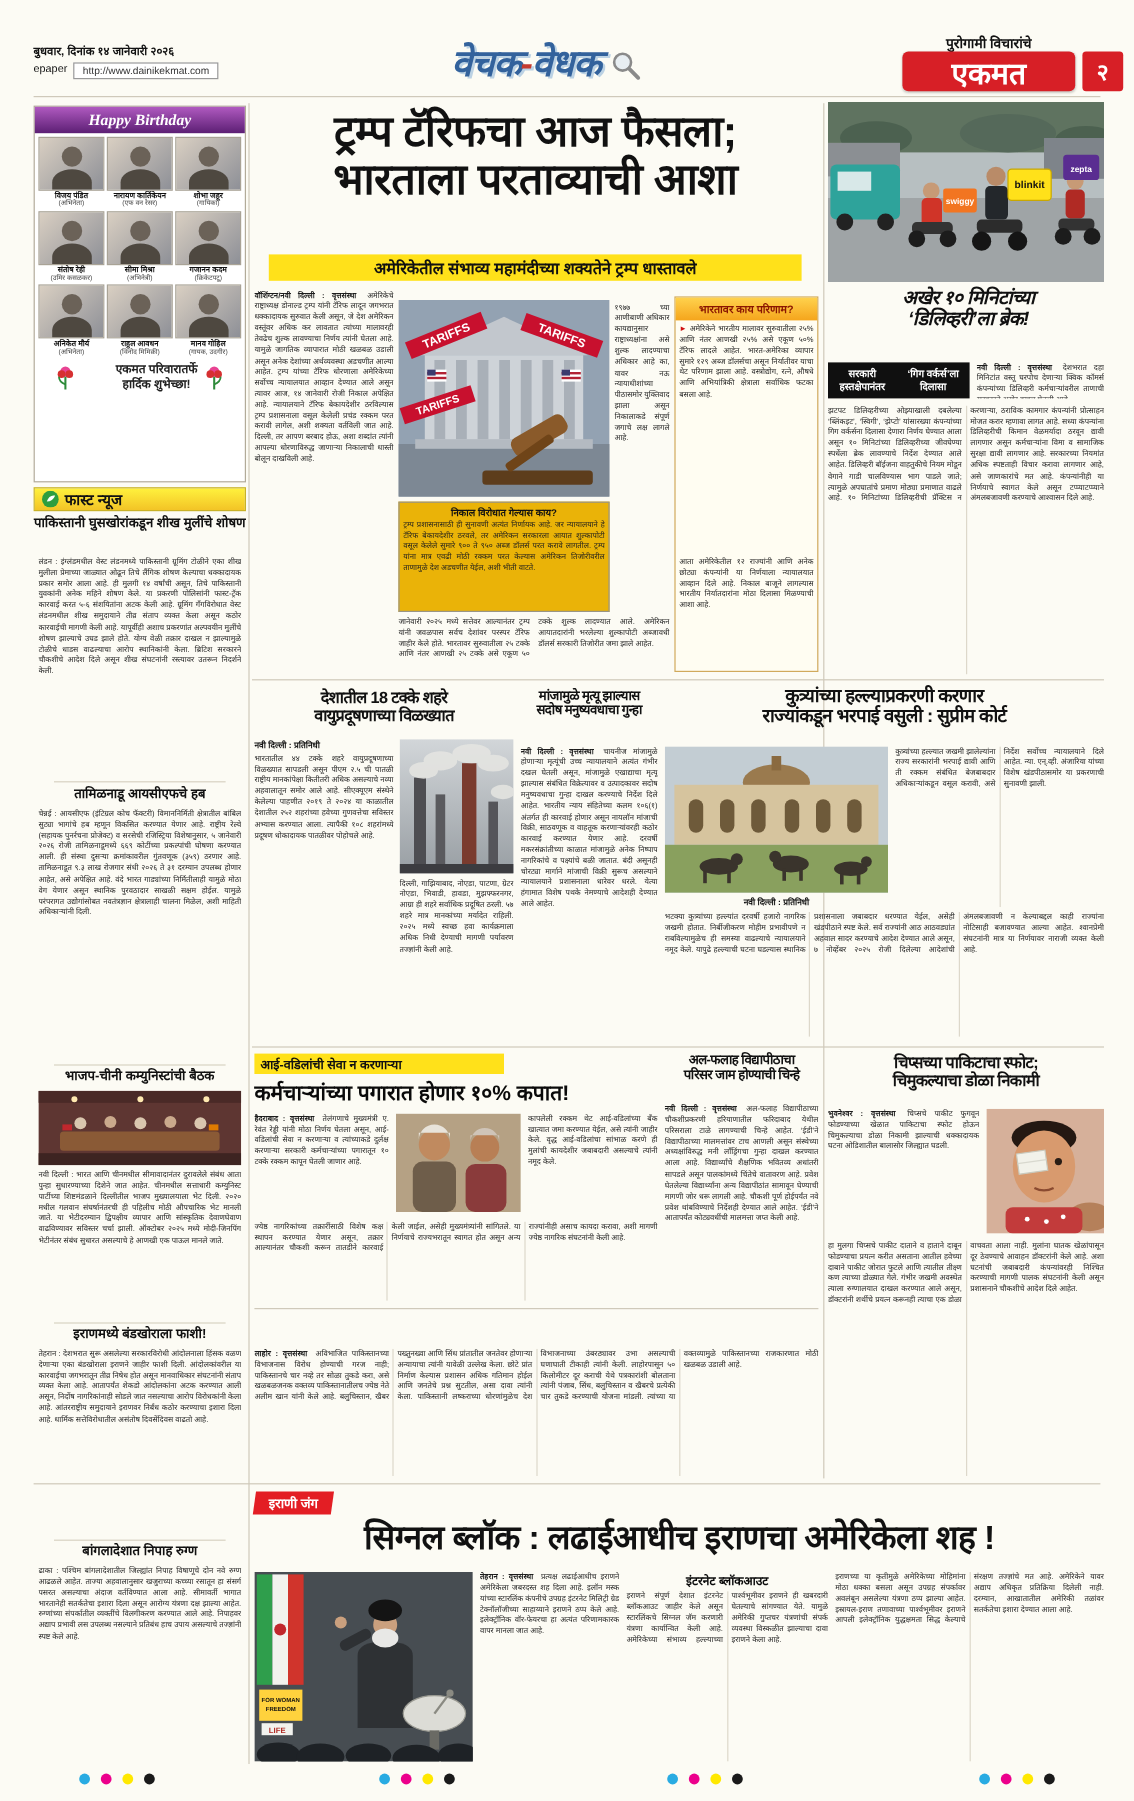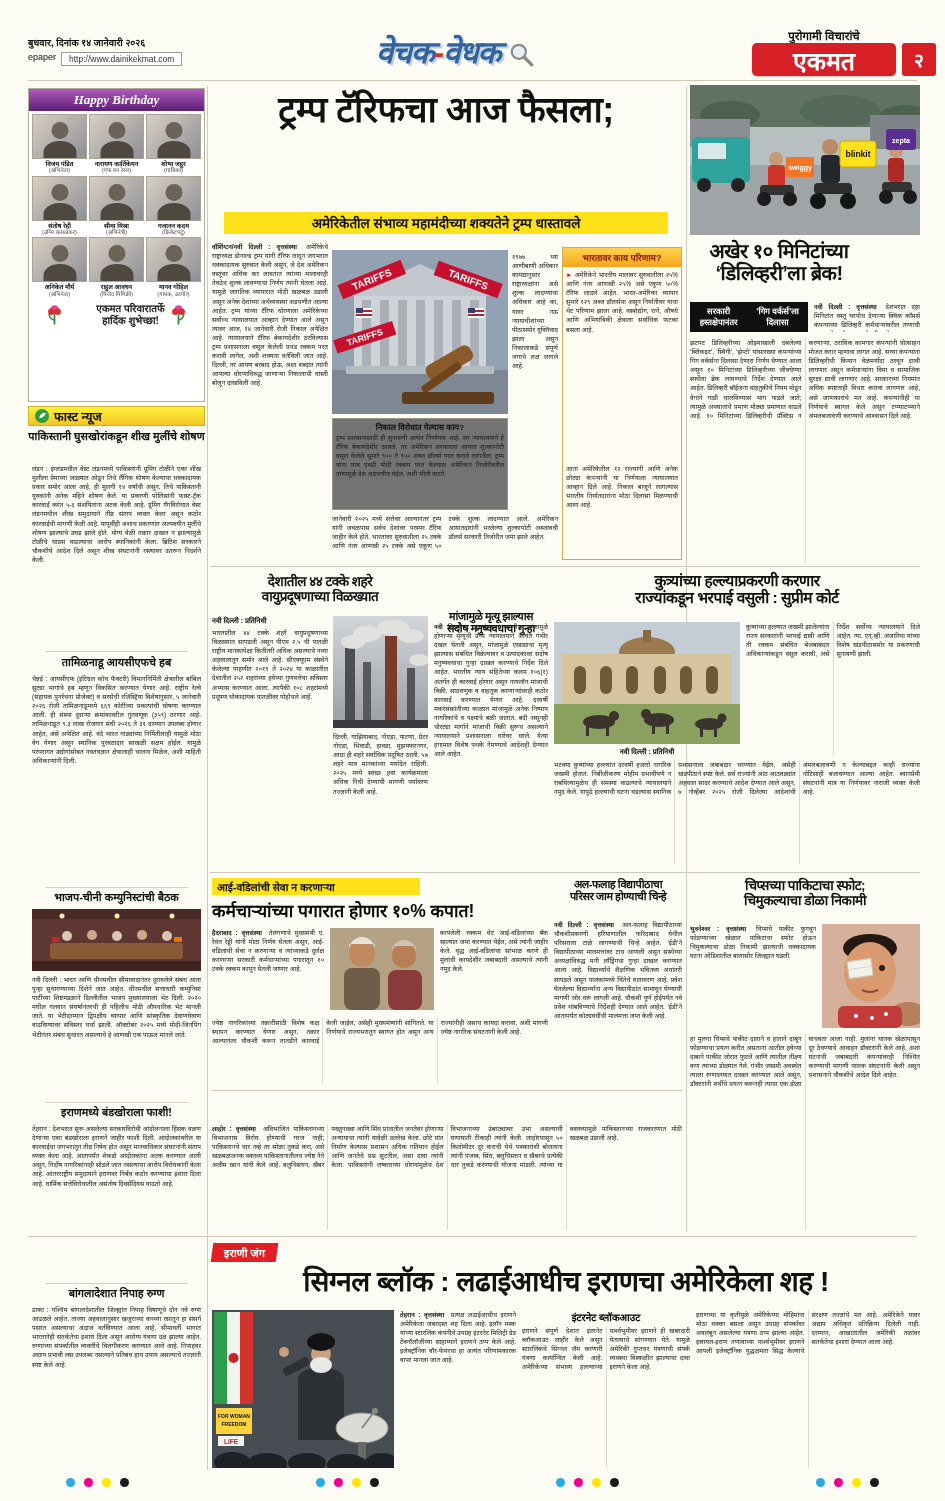--- a/index.html
+++ b/index.html
@@ -49,21 +49,21 @@
   
   #fn-hdr{background:linear-gradient(#fff13d,#f3c426);border:1px solid #c9b227;
           display:flex;align-items:center;gap:5px;padding:0 6px;}
   #fn-hdr .txt{font-weight:800;font-size:12.5px;}
   .fn-head{font-weight:800;font-size:11px;text-align:center;line-height:1.25;}
   .fn-sep{position:absolute;height:1px;background:#d8d2c2;}
   
   .big-hl{font-weight:800;line-height:1.12;text-align:center;letter-spacing:-0.5px;}
   .sub-yellow{background:#ffe11a;display:flex;align-items:center;justify-content:center;
               font-weight:700;font-size:13.5px;}
-  .cap-box{border:1px solid #9a9585;background:#737373;padding:2px 3px;}
+  .cap-box{border:1px solid #9a9585;background:#eab308;padding:2px 3px;}
   .cap-title{font-weight:800;font-size:8px;text-align:center;margin-bottom:1px;}
   .impact{border:1px solid #d0a95c;background:#fffdf2;}
   .impact .hdr{background:linear-gradient(#ffd24d,#f5a51c);color:#8a1500;font-weight:800;
                font-size:9px;text-align:center;padding:3px 0;}
   .impact .bd{padding:3px;}
   .arrow{color:#d01212;font-weight:700;}
   .black-box{background:#101010;color:#fff;font-weight:700;font-size:8.3px;line-height:1.3;
              display:flex;flex-direction:row;align-items:center;justify-content:center;text-align:center;}
   .kicker-yellow{background:#ffe11a;font-weight:800;font-size:10.5px;display:flex;align-items:center;padding:0 5px;}
   .kicker-red{background:#e31e24;color:#fff;font-weight:800;font-size:11px;padding:2px 12px;
@@ -216,20 +216,21 @@
 
   <div class="abs fn-head" style="left:28px;top:1106px;width:177px;height:16px;">इराणमध्ये बंडखोराला फाशी!</div>
   <div class="abs bt" style="left:32px;top:1124px;width:169px;height:156px;">तेहरान : देशभरात सुरू असलेल्या सरकारविरोधी आंदोलनाला हिंसक वळण देणाऱ्या एका बंडखोराला इराणने जाहीर फाशी दिली. आंदोलकांवरील या कारवाईचा जगभरातून तीव्र निषेध होत असून मानवाधिकार संघटनांनी संताप व्यक्त केला आहे. आतापर्यंत शेकडो आंदोलकांना अटक करण्यात आली असून, निर्दोष नागरिकांनाही सोडले जात नसल्याचा आरोप विरोधकांनी केला आहे. आंतरराष्ट्रीय समुदायाने इराणवर निर्बंध कठोर करण्याचा इशारा दिला आहे. धार्मिक सत्तेविरोधातील असंतोष दिवसेंदिवस वाढतो आहे.</div>
   <div class="fn-sep" style="left:45px;top:1283px;width:143px;"></div>
 
   <div class="abs fn-head" style="left:28px;top:1287px;width:177px;height:16px;">बांगलादेशात निपाह रुग्ण</div>
   <div class="abs bt" style="left:32px;top:1305px;width:169px;height:152px;">ढाका : पश्चिम बांगलादेशातील जिल्ह्यांत निपाह विषाणूचे दोन नवे रुग्ण आढळले आहेत. ताज्या अहवालानुसार खजुराच्या कच्च्या रसातून हा संसर्ग पसरत असल्याचा अंदाज वर्तविण्यात आला आहे. सीमावर्ती भागात भारतानेही सतर्कतेचा इशारा दिला असून आरोग्य यंत्रणा दक्ष झाल्या आहेत. रुग्णांच्या संपर्कातील व्यक्तींचे विलगीकरण करण्यात आले आहे. निपाहवर अद्याप प्रभावी लस उपलब्ध नसल्याने प्रतिबंध हाच उपाय असल्याचे तज्ज्ञांनी स्पष्ट केले आहे.</div>
 
   <div class="abs big-hl" style="left:212px;top:90px;width:468px;height:118px;font-size:36px;">
     <div>ट्रम्प टॅरिफचा आज फैसला;</div>
+    <div>भारताला परताव्याची आशा</div>
   </div>
   <div class="abs sub-yellow" style="left:224px;top:212px;width:444px;height:22px;">अमेरिकेतील संभाव्य महामंदीच्या शक्यतेने ट्रम्प धास्तावले</div>
 
   <div class="abs bt" style="left:212px;top:242px;width:116px;height:318px;">
     <span class="byline">वॉशिंग्टन/नवी दिल्ली : वृत्तसंस्था</span>
     <span>अमेरिकेचे राष्ट्राध्यक्ष डोनाल्ड ट्रम्प यांनी टॅरिफ लादून जगभरात धक्कादायक सुरुवात केली असून, जे देश अमेरिकन वस्तूंवर अधिक कर लावतात त्यांच्या मालावरही तेवढेच शुल्क लावण्याचा निर्णय त्यांनी घेतला आहे. यामुळे जागतिक व्यापारात मोठी खळबळ उडाली असून अनेक देशांच्या अर्थव्यवस्था अडचणीत आल्या आहेत. ट्रम्प यांच्या टॅरिफ धोरणाला अमेरिकेच्या सर्वोच्च न्यायालयात आव्हान देण्यात आले असून त्यावर आज, १४ जानेवारी रोजी निकाल अपेक्षित आहे. न्यायालयाने टॅरिफ बेकायदेशीर ठरविल्यास ट्रम्प प्रशासनाला वसूल केलेली प्रचंड रक्कम परत करावी लागेल, अशी शक्यता वर्तविली जात आहे. दिल्ली, तर आपण बरबाद होऊ, अशा शब्दांत त्यांनी आपल्या धोरणाविरुद्ध जाणाऱ्या निकालाची धास्ती बोलून दाखविली आहे.</span>
   </div>
 
   <svg class="abs photo" style="left:332px;top:250px;" width="176" height="164" viewBox="0 0 176 164">
     <rect width="176" height="164" fill="#93a2b2"></rect>
@@ -324,36 +325,36 @@
     <rect x="150" y="56" width="36" height="26" rx="3" fill="#ffe11a" stroke="#c9a800"></rect>
       <text x="168" y="72" font-size="8.5" font-weight="bold" fill="#111" text-anchor="middle">blinkit</text>
     <circle cx="206" cy="66" r="7" fill="#c79a76"></circle>
       <rect x="198" y="73" width="16" height="24" rx="4" fill="#b02a24"></rect>
     <rect x="192" y="97" width="30" height="10" rx="4" fill="#333"></rect>
       <circle cx="196" cy="112" r="7" fill="#1c1c1c"></circle>
       <circle cx="220" cy="112" r="7" fill="#1c1c1c"></circle>
     <rect x="196" y="44" width="30" height="21" rx="3" fill="#5a2d91"></rect>
       <text x="211" y="58" font-size="7" font-weight="bold" fill="#fff" text-anchor="middle">zepta</text>
   </svg>
-  <div class="abs big-hl" style="left:664px;top:240px;width:230px;height:56px;font-size:20px;">
+  <div class="abs big-hl" style="left:692px;top:240px;width:230px;height:56px;font-size:16px;font-style:italic;">
     <div>अखेर १० मिनिटांच्या</div>
     <div>‘डिलिव्हरी’ला ब्रेक!</div>
   </div>
   <div class="abs black-box" style="left:690px;top:302px;width:118px;height:30px;">
     <div>सरकारी हस्तक्षेपानंतर</div>
     <div>‘गिग वर्कर्स’ला दिलासा</div>
   </div>
   <div class="abs bt" style="left:814px;top:302px;width:106px;height:30px;">
     <span class="byline">नवी दिल्ली : वृत्तसंस्था</span>
     <span>देशभरात दहा मिनिटांत वस्तू घरपोच देणाऱ्या क्विक कॉमर्स कंपन्यांच्या डिलिव्हरी कर्मचाऱ्यांवरील ताणाची सरकारने अखेर दखल घेतली आहे.</span>
   </div>
   <div class="abs bt c2 crule" style="left:690px;top:338px;width:230px;height:224px;">झटपट डिलिव्हरीच्या ओझ्याखाली दबलेल्या ‘ब्लिंकइट’, ‘स्विगी’, ‘झेप्टो’ यांसारख्या कंपन्यांच्या गिग वर्कर्सना दिलासा देणारा निर्णय घेण्यात आला असून १० मिनिटांच्या डिलिव्हरीच्या जीवघेण्या स्पर्धेला ब्रेक लावण्याचे निर्देश देण्यात आले आहेत. डिलिव्हरी बॉईजना वाहतुकीचे नियम मोडून वेगाने गाडी चालविण्यास भाग पाडले जाते; त्यामुळे अपघातांचे प्रमाण मोठ्या प्रमाणात वाढले आहे. १० मिनिटांच्या डिलिव्हरीची प्रॅक्टिस न करणाऱ्या, ठराविक कामगार कंपन्यांनी प्रोत्साहन मोजत करार म्हणावा लागत आहे. सध्या कंपन्यांना डिलिव्हरीची किमान वेळमर्यादा ठरवून द्यावी लागणार असून कर्मचाऱ्यांना विमा व सामाजिक सुरक्षा द्यावी लागणार आहे. सरकारच्या नियमांत अधिक स्पष्टताही विचार करावा लागणार आहे, असे जाणकारांचे मत आहे. कंपन्यांनीही या निर्णयाचे स्वागत केले असून टप्प्याटप्प्याने अंमलबजावणी करण्याचे आश्वासन दिले आहे.</div>
 
   <div class="abs big-hl" style="left:212px;top:574px;width:216px;height:40px;font-size:13.5px;">
-    <div>देशातील ४४ टक्के शहरे</div>
+    <div>देशातील 18 टक्के शहरे</div>
     <div>वायुप्रदूषणाच्या विळख्यात</div>
   </div>
   <div class="abs mini-byline" style="left:212px;top:616px;width:116px;">नवी दिल्ली : प्रतिनिधी</div>
   <div class="abs bt" style="left:212px;top:628px;width:116px;height:236px;">भारतातील ४४ टक्के शहरे वायुप्रदूषणाच्या विळख्यात सापडली असून पीएम २.५ ची पातळी राष्ट्रीय मानकांपेक्षा कितीतरी अधिक असल्याचे नव्या अहवालातून समोर आले आहे. सीएक्यूएम संस्थेने केलेल्या पाहणीत २०१९ ते २०२४ या काळातील देशातील २५२ शहरांच्या हवेच्या गुणवत्तेचा सविस्तर अभ्यास करण्यात आला. त्यापैकी १०८ शहरांमध्ये प्रदूषण धोकादायक पातळीवर पोहोचले आहे.</div>
   <svg class="abs photo" style="left:333px;top:616px;" width="95" height="112" viewBox="0 0 95 112">
     <defs>
         <linearGradient id="sky" x1="0" y1="0" x2="0" y2="1">
           <stop offset="0" stop-color="#d2d6d9"></stop>
           <stop offset="1" stop-color="#989ea3"></stop>
         </linearGradient>
@@ -367,21 +368,21 @@
       <ellipse cx="20" cy="26" rx="12" ry="7"></ellipse>
         <ellipse cx="34" cy="18" rx="14" ry="8"></ellipse>
       <ellipse cx="60" cy="12" rx="16" ry="8"></ellipse>
         <ellipse cx="78" cy="20" rx="13" ry="7"></ellipse>
         <ellipse cx="86" cy="44" rx="10" ry="6"></ellipse>
     </g>
     <rect y="104" width="95" height="8" fill="#3c3c40"></rect>
   </svg>
   <div class="abs bt" style="left:333px;top:732px;width:95px;height:132px;">दिल्ली, गाझियाबाद, नोएडा, पाटणा, ग्रेटर नोएडा, भिवाडी, हावडा, मुझफ्फरनगर, आग्रा ही शहरे सर्वाधिक प्रदूषित ठरली. ५७ शहरे मात्र मानकांच्या मर्यादेत राहिली. २०२५ मध्ये स्वच्छ हवा कार्यक्रमाला अधिक निधी देण्याची मागणी पर्यावरण तज्ज्ञांनी केली आहे.</div>
 
-  <div class="abs big-hl" style="left:434px;top:574px;width:114px;height:44px;font-size:11px;margin-top:36px;">
+  <div class="abs big-hl" style="left:434px;top:574px;width:114px;height:44px;font-size:11px;">
     <div>मांजामुळे मृत्यू झाल्यास</div>
     <div>सदोष मनुष्यवधाचा गुन्हा</div>
   </div>
   <div class="abs bt" style="left:434px;top:622px;width:114px;height:242px;">
     <span class="byline">नवी दिल्ली : वृत्तसंस्था</span>
     <span>चायनीज मांजामुळे होणाऱ्या मृत्यूंची उच्च न्यायालयाने अत्यंत गंभीर दखल घेतली असून, मांजामुळे एखाद्याचा मृत्यू झाल्यास संबंधित विक्रेत्यावर व उत्पादकावर सदोष मनुष्यवधाचा गुन्हा दाखल करण्याचे निर्देश दिले आहेत. भारतीय न्याय संहितेच्या कलम १०६(१) अंतर्गत ही कारवाई होणार असून नायलॉन मांजाची विक्री, साठवणूक व वाहतूक करणाऱ्यांवरही कठोर कारवाई करण्यात येणार आहे. दरवर्षी मकरसंक्रांतीच्या काळात मांजामुळे अनेक निष्पाप नागरिकांचे व पक्ष्यांचे बळी जातात. बंदी असूनही चोरट्या मार्गाने मांजाची विक्री सुरूच असल्याने न्यायालयाने प्रशासनाला धारेवर धरले. येत्या हंगामात विशेष पथके नेमण्याचे आदेशही देण्यात आले आहेत.</span>
   </div>
 
   <div class="abs big-hl" style="left:554px;top:572px;width:366px;height:46px;font-size:15.5px;">
     <div>कुत्र्यांच्या हल्ल्याप्रकरणी करणार</div>

